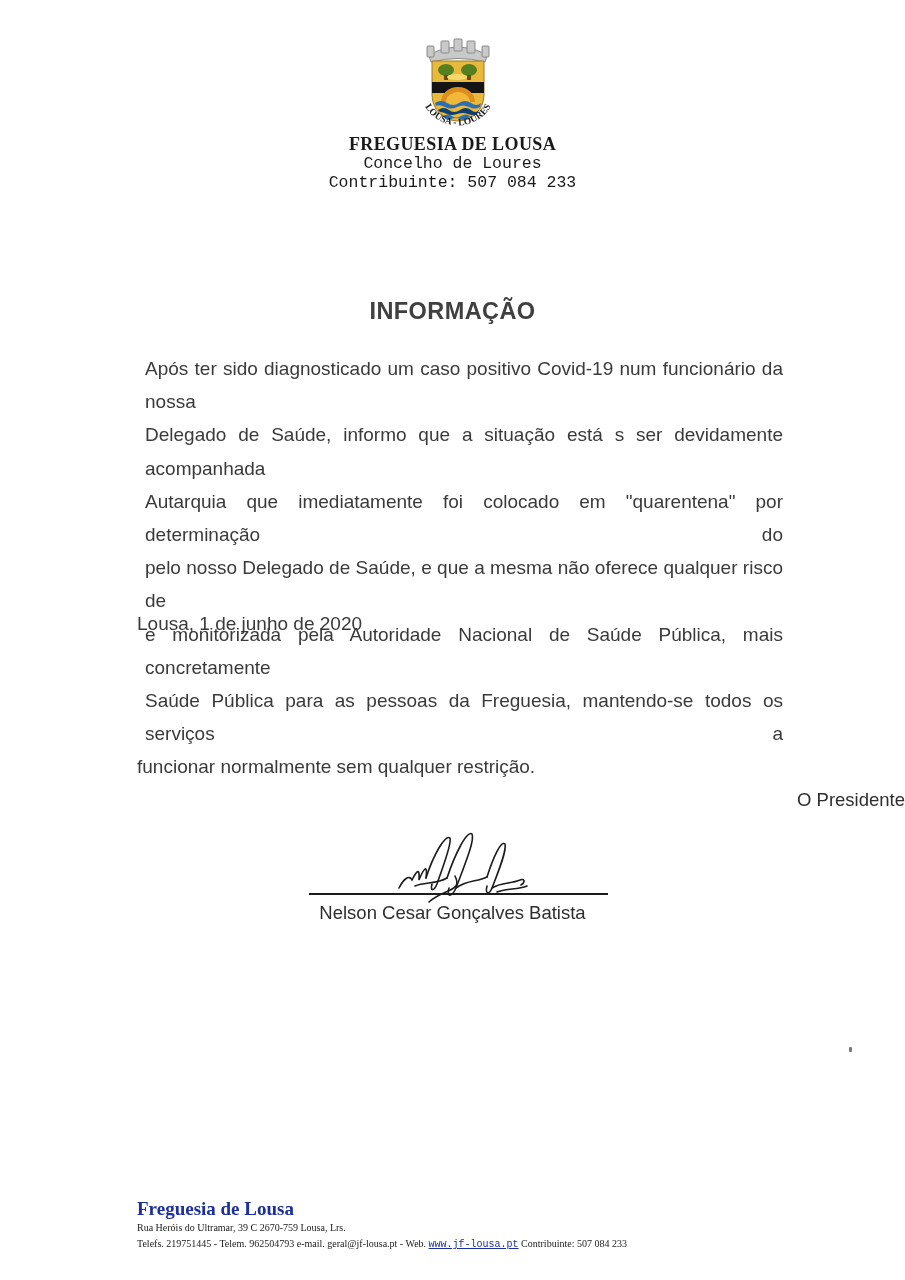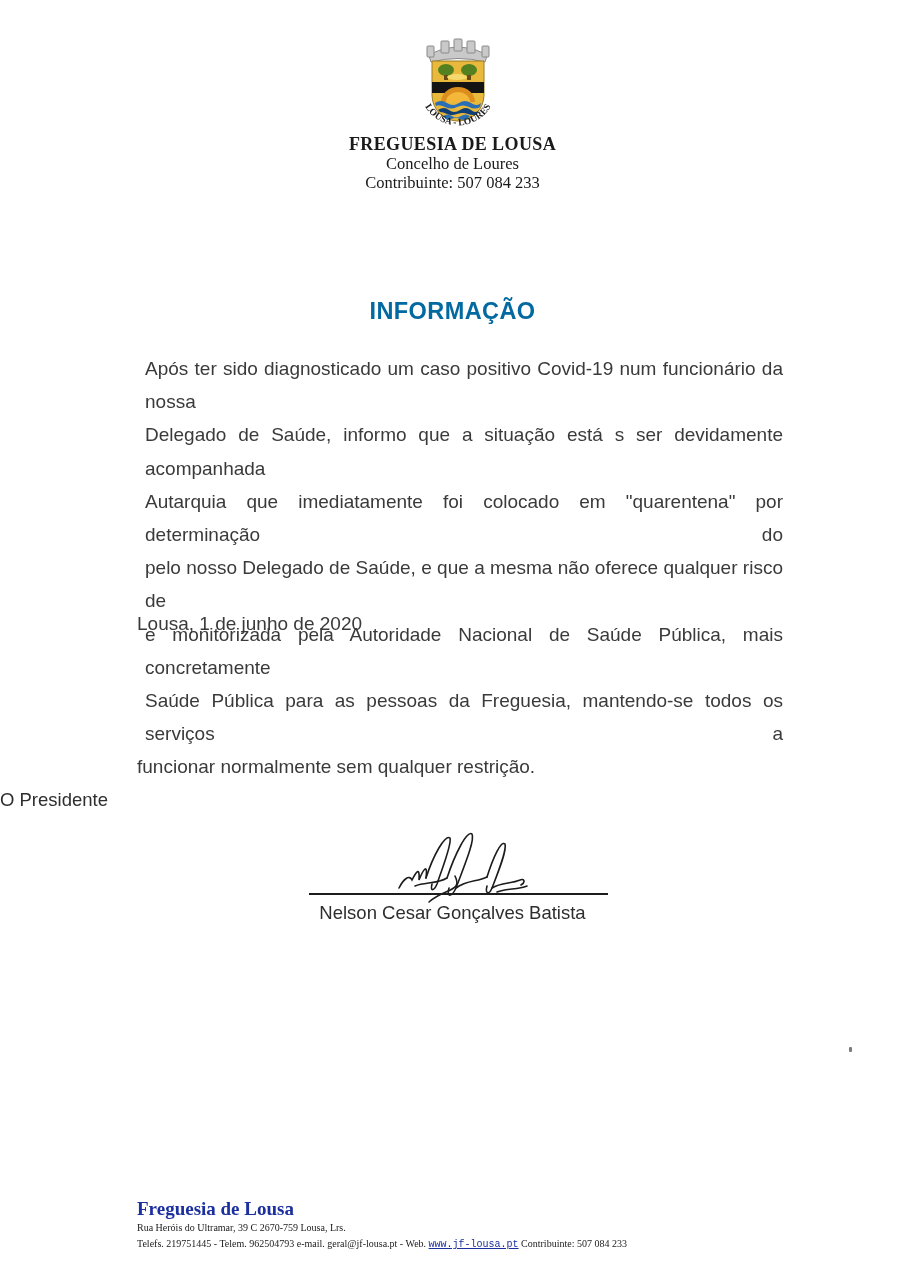--- a/index.html
+++ b/index.html
@@ -14,41 +14,41 @@
   }
   
   .crest{position:absolute;left:405px;top:34px;width:106px;height:100px;}
   .org-header{
     position:absolute;left:0;top:134px;width:905px;
     text-align:center;
     font-family:"Liberation Serif", serif;
     color:#1a1a1a;
   }
   .org-name{font-size:18px;font-weight:bold;letter-spacing:.4px;line-height:20px;}
-  .org-sub{font-size:16.5px;line-height:19px;}
+  .org-sub{font-size:16.5px;line-height:19px;font-family:Liberation Mono, monospace;}
   
   .doc-title{
     position:absolute;left:0;top:298px;width:905px;
     text-align:center;font-size:23.5px;font-weight:bold;
-    letter-spacing:.4px;color:#0369a1;
+    letter-spacing:.4px;color:#404040;
   }
   
   .body-block{
     position:absolute;left:137px;top:352px;width:646px;
     font-size:19px;line-height:33.2px;color:#3a3a3a;
   }
   .jline{text-align:justify;text-align-last:justify;white-space:normal;margin-left:8px;}
   .lline{text-align:left;}
   .dateline{
     position:absolute;left:137px;top:613px;
     font-size:19px;color:#3a3a3a;
   }
   
   .sig-role{
-    position:absolute;left:0;top:789px;width:905px;text-align:left;
+    position:absolute;left:0;top:789px;width:905px;text-align:right;
     font-size:18.5px;color:#2e2e2e;
   }
   .sig-scribble{position:absolute;left:393px;top:822px;width:160px;height:84px;}
   .sig-line{
     position:absolute;left:309px;top:893px;width:299px;height:2px;background:#1c1c1c;
   }
   .sig-name{
     position:absolute;left:0;top:902px;width:905px;text-align:center;
     font-size:18.5px;color:#2e2e2e;
   }

